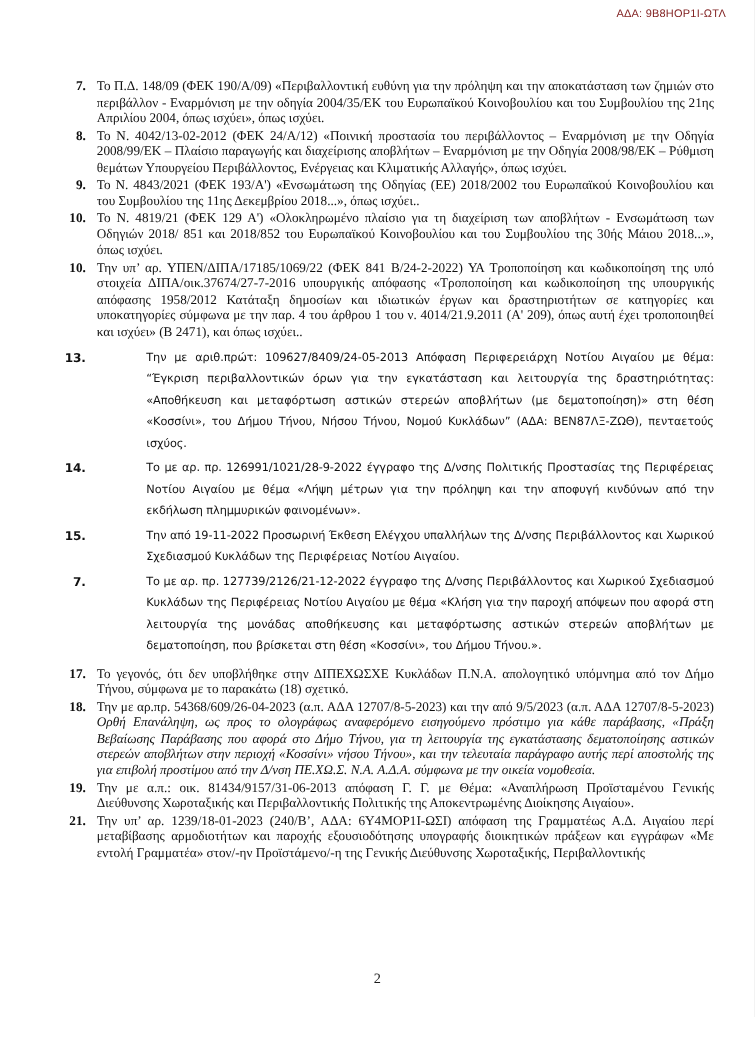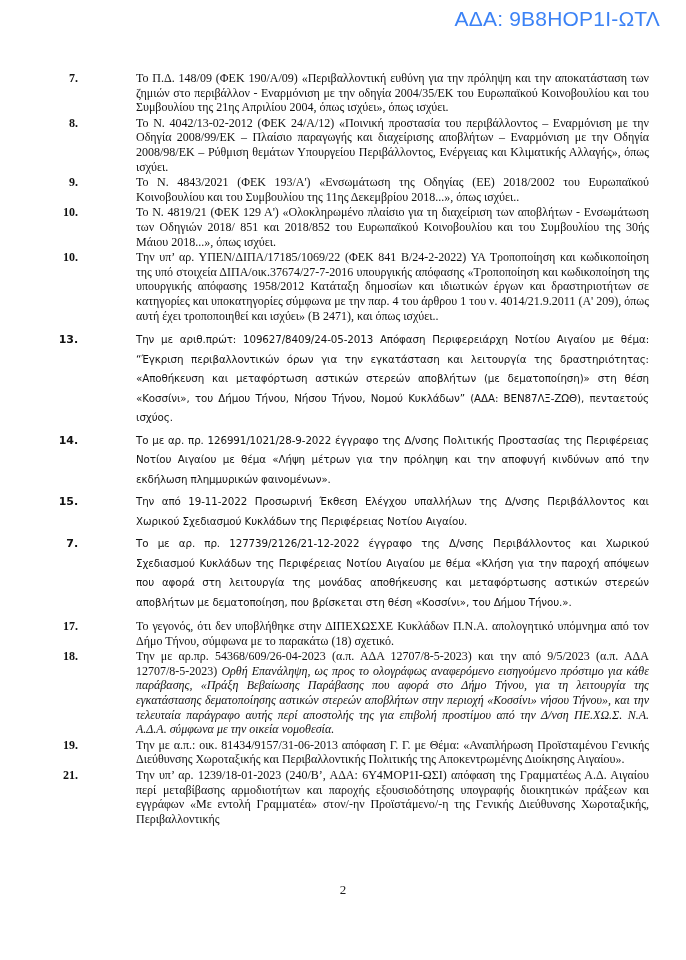--- a/index.html
+++ b/index.html
@@ -14,23 +14,23 @@
     margin: 0 auto;
     background: #ffffff;
     color: #111111;
     overflow: hidden;
   }
   .ada-header {
     position: absolute;
     top: 7px;
     right: 26px;
     font-family: "Liberation Sans", sans-serif;
-    font-size: 21px;
+    font-size: 10px;
     letter-spacing: 0.2px;
-    color: #3b82f6;
+    color: #7f1d1d;
   }
   .ref-list {
     position: absolute;
     left: 48px;
     top: 71px;
     width: 601px;
   }
   .row {
     display: flex;
     align-items: flex-start;
@@ -39,38 +39,38 @@
     flex: none;
     width: 40px;
     box-sizing: border-box;
     padding-right: 10px;
     text-align: right;
     font-weight: 700;
   }
   .row .txt {
     flex: 1;
     text-align: justify;
-    margin-left: 48px;
   }
   .serif {
     font-family: "Liberation Serif", serif;
     font-size: 12px;
     line-height: 14.6px;
     margin-bottom: 1px;
   }
   .serif .num {
     font-size: 12px;
   }
   .sans {
     font-family: "DejaVu Sans", sans-serif;
     font-size: 10.3px;
     line-height: 19.5px;
     margin-top: 3px;
     margin-bottom: 3px;
     letter-spacing: -0.1px;
+    gap: 45px;
   }
   .sans .num {
     font-size: 11px;
     line-height: 19.5px;
   }
   .gap-before {
     margin-top: 7px;
   }
   .ital {
     font-style: italic;

